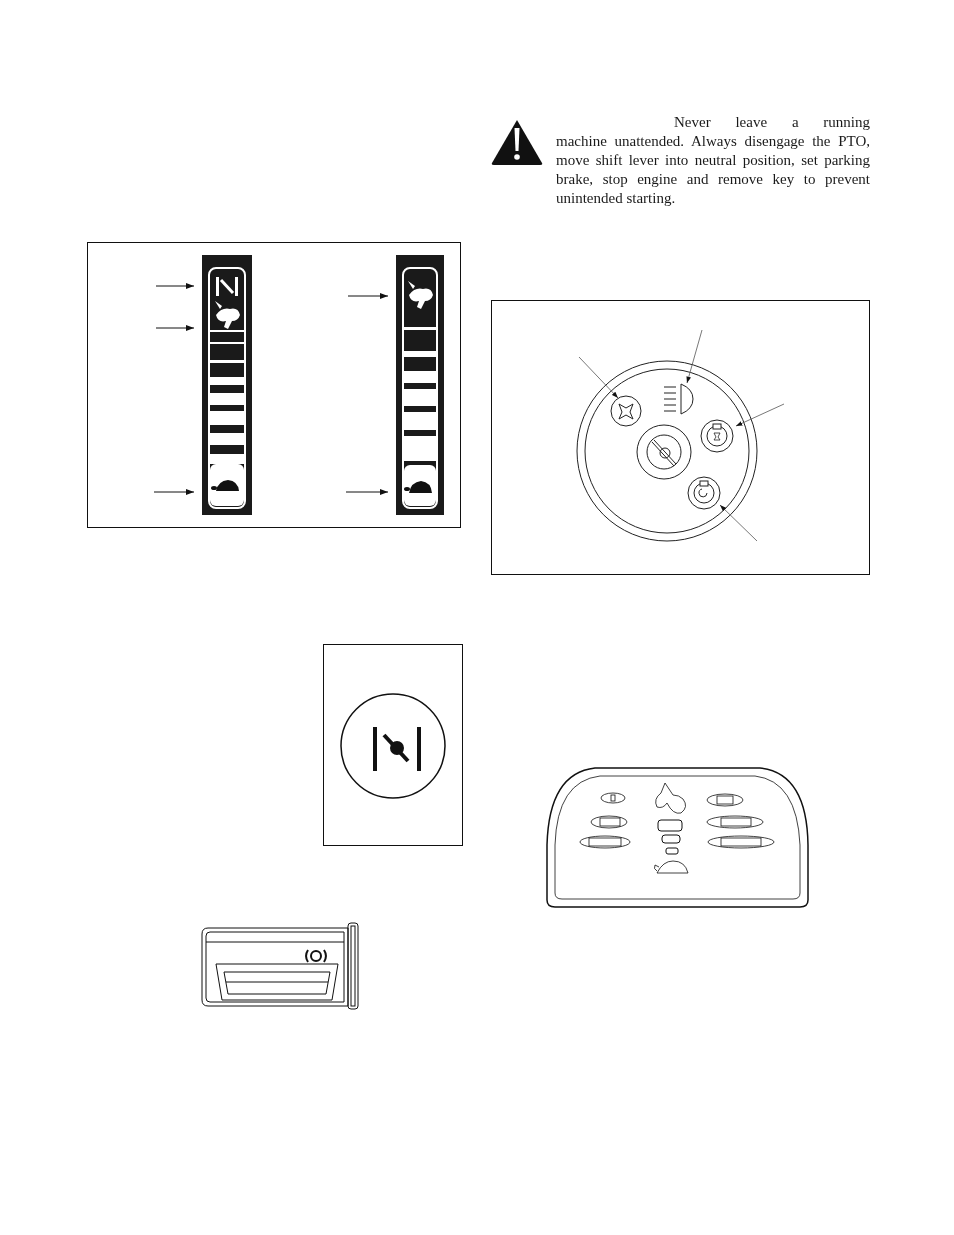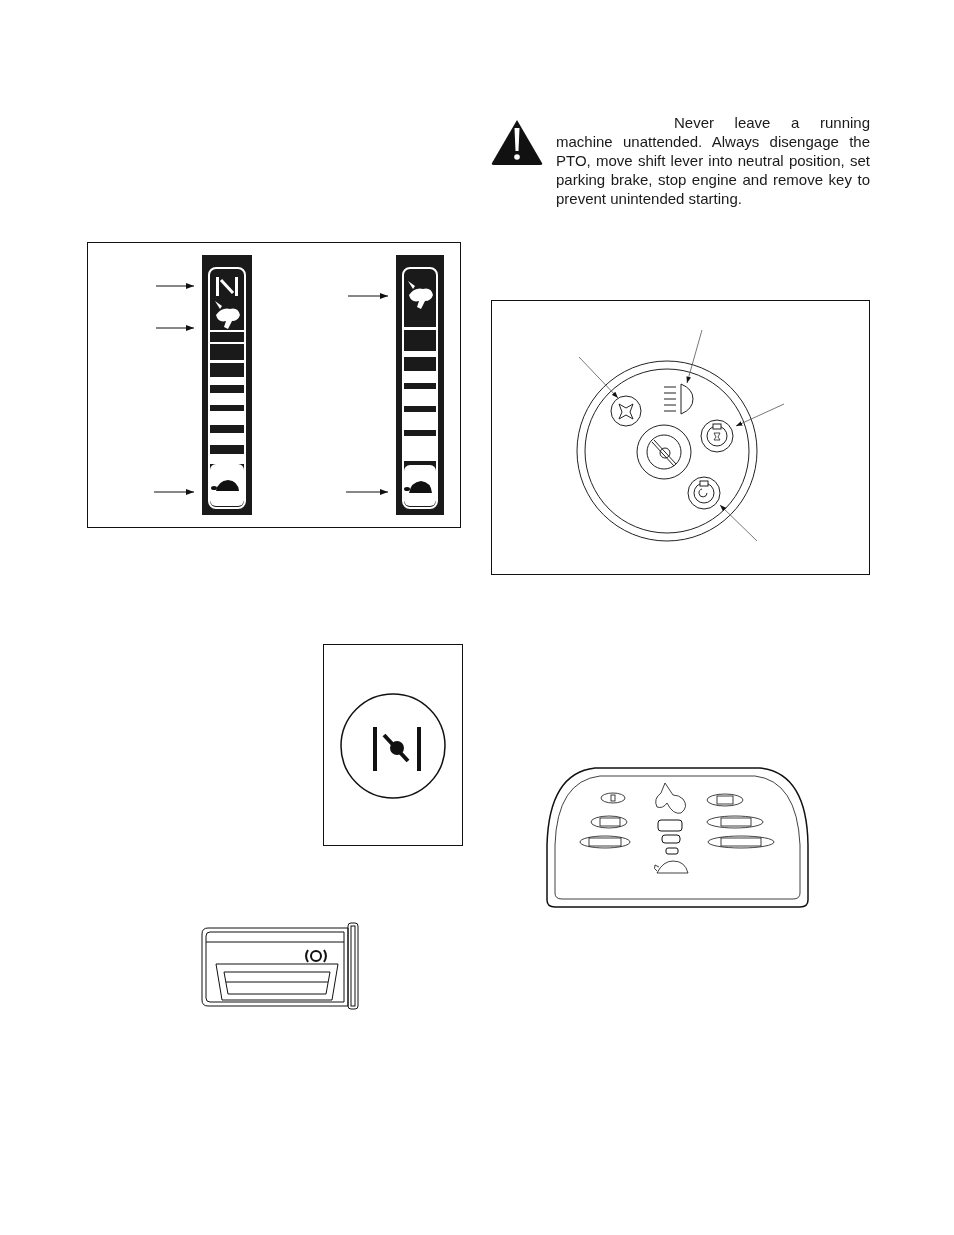--- a/index.html
+++ b/index.html
@@ -1,17 +1,17 @@
 <!DOCTYPE html>
 <html><head>
 <meta charset="utf-8">
 <style>
   html, body { margin: 0; padding: 0; background: #ffffff; }
   body { width: 954px; height: 1235px; position: relative; overflow: hidden; font-family: "Liberation Sans", sans-serif; color: #1a1a1a; }
-  .abs { position: absolute; }
+  .abs { position: absolute; font-family: Liberation Serif, serif; }
   .warning-icon { left: 490px; top: 118px; width: 54px; height: 48px; }
   .warning-text { left: 556px; top: 113px; width: 314px; font-size: 15px; line-height: 19px; text-align: justify; text-align-last: left; }
   .warning-text .indent { display: inline-block; width: 118px; }
   .fig-box { border: 1.5px solid #111; box-sizing: border-box; background: #fff; }
   .fig1 { left: 87px; top: 242px; width: 374px; height: 286px; }
   .fig2 { left: 491px; top: 300px; width: 379px; height: 275px; }
   .fig3 { left: 323px; top: 644px; width: 140px; height: 202px; }
   .fig4 { left: 545px; top: 765px; width: 265px; height: 145px; }
   .fig5 { left: 198px; top: 920px; width: 163px; height: 92px; }
   svg { display: block; }

